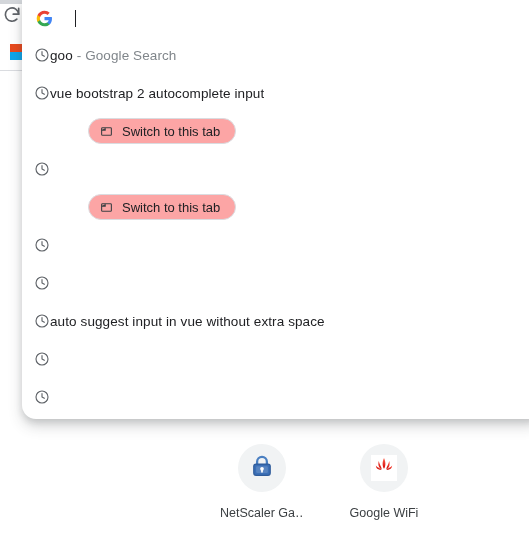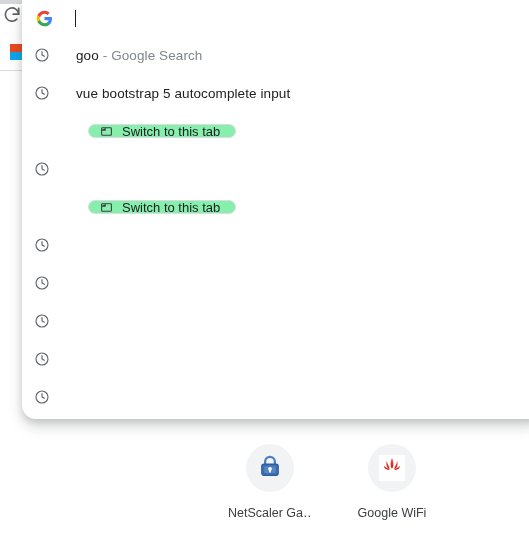--- a/index.html
+++ b/index.html
@@ -49,21 +49,21 @@
   #chrome-divider {
     position: absolute;
     left: 0; top: 70px;
     width: 120px; height: 1px;
     background: #dadce0;
   }
 
   
   #ntp-shortcuts {
     position: absolute;
-    left: 8px; top: 432px;
+    left: 0; top: 432px;
     width: 454px;
     height: 110px;
     display: flex;
     justify-content: flex-end;
     align-items: flex-start;
     padding-top: 12px;
     padding-right: 28px;
     box-sizing: border-box;
     gap: 38px;
   }
@@ -154,46 +154,45 @@
     padding-left: 12px;
     cursor: pointer;
   }
   .history-icon {
     width: 16px; height: 16px;
     flex: 0 0 auto;
     color: #5f6368;
   }
   .history-icon svg { display: block; }
   .suggestion-text {
-    margin-left: 26px;
     font-size: 13.5px;
     color: #202124;
     white-space: nowrap;
     overflow: hidden;
     letter-spacing: 0.1px;
   }
   .suggestion-text .dim {
     color: #80868b;
   }
 
   
   .switch-tab-row {
     height: 38px;
     display: flex;
     align-items: center;
     padding-left: 66px;
   }
   .switch-tab-button {
     display: inline-flex;
     align-items: center;
-    height: 14px;
+    height: 26px;
     padding: 0 15px 0 11px;
     border: 1px solid #dadce0;
     border-radius: 14px;
-    background: #86efac;
+    background: #fca5a5;
     cursor: pointer;
     box-sizing: border-box;
   }
   .tab-glyph-icon {
     width: 13px; height: 13px;
     flex: 0 0 auto;
     color: #3c4043;
     margin-right: 9px;
   }
   .tab-glyph-icon svg { display: block; }
@@ -295,21 +294,21 @@
     <span class="suggestion-text"><span>goo</span><span class="dim"> - Google Search</span></span>
   </div>
 
   <div class="suggestion-row">
     <span class="history-icon">
       <svg viewBox="0 0 24 24" width="16" height="16" fill="none" stroke="currentColor" stroke-width="1.7">
         <circle cx="12" cy="12" r="9"></circle>
           <polyline points="12 7 12 12 15.5 14" stroke-linecap="round" stroke-linejoin="round"></polyline>
       </svg>
     </span>
-    <span class="suggestion-text"><span>vue bootstrap 5 autocomplete input</span></span>
+    <span class="suggestion-text"><span>vue bootstrap 2 autocomplete input</span></span>
   </div>
   <div class="switch-tab-row">
     <div class="switch-tab-button">
       <span class="tab-glyph-icon">
         <svg viewBox="0 0 24 24" width="13" height="13" fill="none" stroke="currentColor" stroke-width="2">
           <rect x="3" y="5" width="18" height="14" rx="1.6"></rect>
           <path d="M3 9.5h7.5V5" fill="currentColor" stroke="none"></path>
           <path d="M3 9.5h7.5"></path>
         </svg>
       </span>
@@ -356,20 +355,21 @@
     </span>
   </div>
 
   <div class="suggestion-row">
     <span class="history-icon">
       <svg viewBox="0 0 24 24" width="16" height="16" fill="none" stroke="currentColor" stroke-width="1.7">
         <circle cx="12" cy="12" r="9"></circle>
           <polyline points="12 7 12 12 15.5 14" stroke-linecap="round" stroke-linejoin="round"></polyline>
       </svg>
     </span>
+    <span class="suggestion-text"><span>auto suggest input in vue without extra space</span></span>
   </div>
 
   <div class="suggestion-row">
     <span class="history-icon">
       <svg viewBox="0 0 24 24" width="16" height="16" fill="none" stroke="currentColor" stroke-width="1.7">
         <circle cx="12" cy="12" r="9"></circle>
           <polyline points="12 7 12 12 15.5 14" stroke-linecap="round" stroke-linejoin="round"></polyline>
       </svg>
     </span>
   </div>

